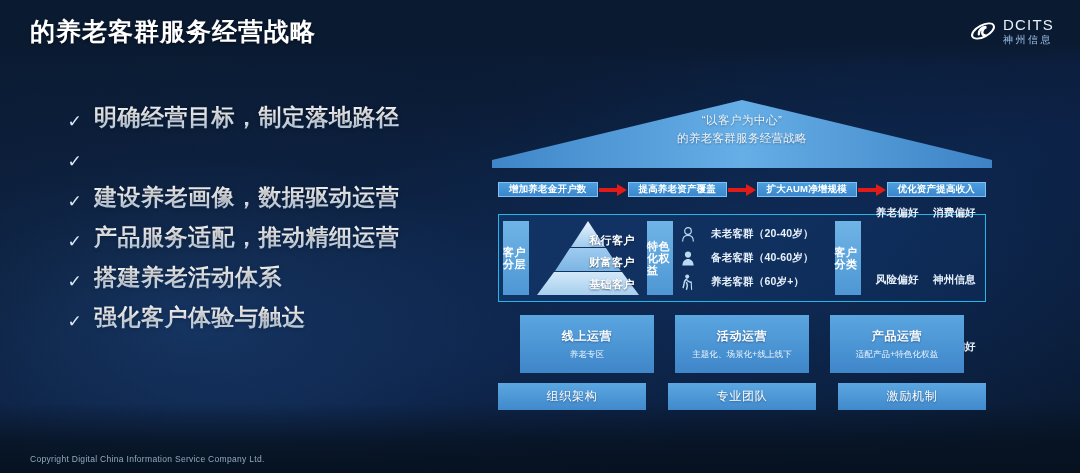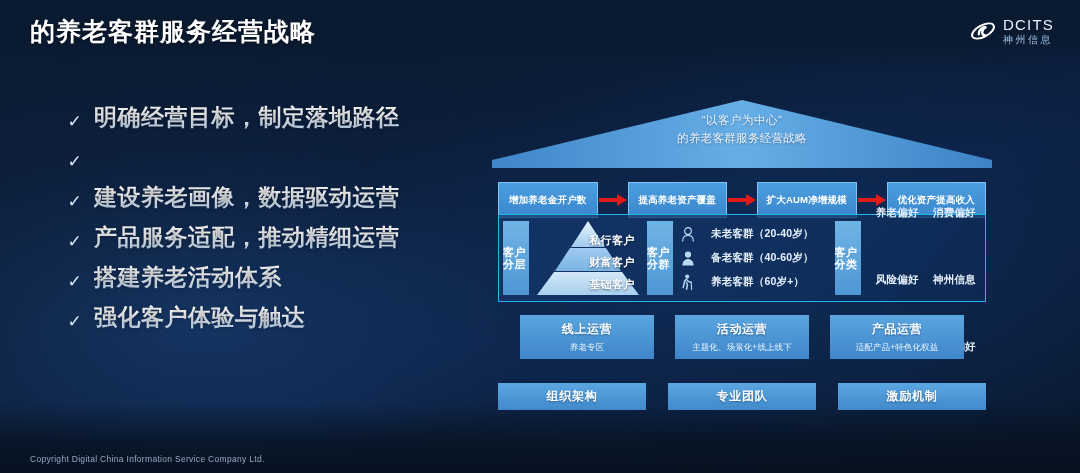--- a/index.html
+++ b/index.html
@@ -88,21 +88,21 @@
   .roof-text .l1 { letter-spacing: 0.5px; }
   .roof-text .l2 { letter-spacing: 0.3px; }
 
   
   .kpi-row {
     position: absolute; left: 6px; top: 84px; width: 488px;
     display: flex; align-items: center;
   }
   .kpi-box {
     flex: 1 1 0;
-    height: 36px;
+    height: 15px;
     background: linear-gradient(180deg, #4b9fe0 0%, #3b86cc 100%);
     border: 1px solid #7dc2f0;
     display: flex; align-items: center; justify-content: center;
     color: #ffffff; font-size: 9.5px; font-weight: bold;
     letter-spacing: 0.2px;
     white-space: nowrap;
   }
   .kpi-arrow {
     flex: none; width: 30px; height: 14px;
     display: flex; align-items: center; justify-content: center;
@@ -161,21 +161,21 @@
     color: #e6f0fb; font-size: 10.5px; font-weight: bold;
     text-align: center; white-space: nowrap; letter-spacing: 0.2px; margin-top: 44px;
   }
 
   
   .ops-row {
     position: absolute; left: 28px; top: 217px; width: 444px;
     display: flex; justify-content: space-between;
   }
   .op-box {
-    width: 134px; height: 44px;
+    width: 134px; height: 58px;
     background: linear-gradient(180deg, #5aa6e0 0%, #3f86c9 100%);
     display: flex; flex-direction: column; align-items: center; justify-content: center;
     gap: 4px;
   }
   .op-title {
     color: #ffffff; font-size: 12px; font-weight: bold; letter-spacing: 0.6px;
     text-shadow: 0 1px 2px rgba(0,25,60,0.4);
   }
   .op-sub {
     color: #e9f3fd; font-size: 8.5px; letter-spacing: 0.1px; white-space: nowrap;
@@ -183,21 +183,21 @@
 
   
   .found-row {
     position: absolute; left: 6px; top: 285px; width: 488px;
     display: flex; justify-content: space-between;
   }
   .found-box {
     width: 148px; height: 27px;
     background: linear-gradient(180deg, #5ba7e1 0%, #4189cb 100%);
     display: flex; align-items: center; justify-content: center;
-    color: #ffffff; font-size: 12px; font-weight: bold; letter-spacing: 0.8px;
+    color: #ffffff; font-size: 12px; font-weight: normal; letter-spacing: 0.8px;
     text-shadow: 0 1px 2px rgba(0,25,60,0.4);
   }
 
   
   .footer {
     position: absolute; left: 30px; bottom: 9px;
     color: #93a9c2; font-size: 8.5px; letter-spacing: 0.3px;
   }
 </style>
 </head>
@@ -314,21 +314,21 @@
         <polygon points="35,27 71,27 86,50 20,50" fill="url(#pyrMid)"></polygon>
         <polygon points="19,51 87,51 104,74 2,74" fill="url(#pyrBot)"></polygon>
       </svg>
       <div class="pyr-labels">
         <div class="pyr-label">私行客户</div>
         <div class="pyr-label">财富客户</div>
         <div class="pyr-label">基础客户</div>
       </div>
     </div>
 
-    <div class="vlabel">客户分群</div>
+    <div class="vlabel">特色化权益</div>
 
     <div class="groups">
       <div class="group-row">
         <span class="group-icon">
           <svg width="14" height="16" viewBox="0 0 14 16" aria-hidden="true">
             <circle cx="7" cy="5" r="3.3" fill="none" stroke="#bcd9f2" stroke-width="1.2"></circle>
             <path d="M1.6 15.4 C1.6 11.4 4 9.4 7 9.4 C10 9.4 12.4 11.4 12.4 15.4" fill="none" stroke="#bcd9f2" stroke-width="1.2"></path>
           </svg>
         </span>
         <span class="group-text">未老客群（20-40岁）</span>

